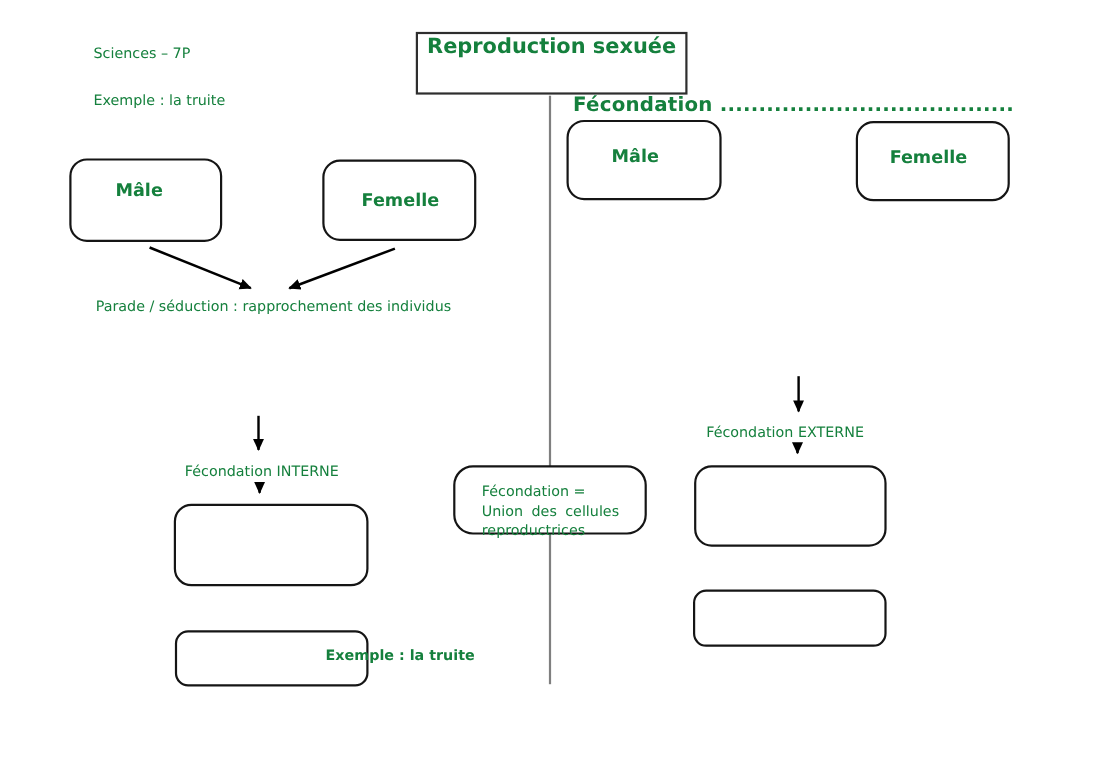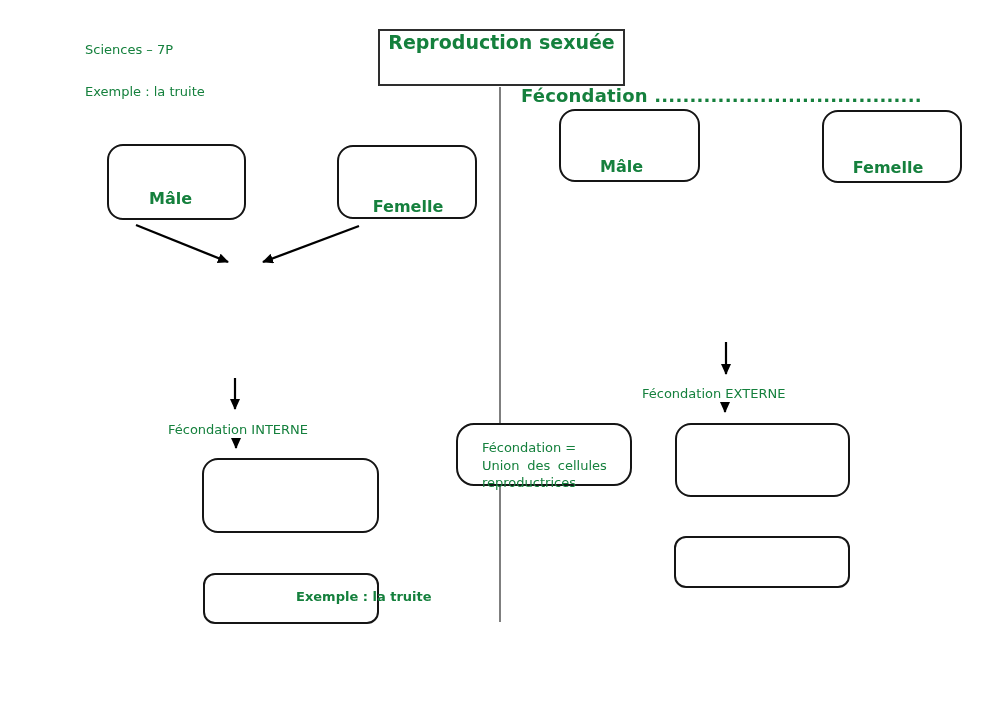--- a/index.html
+++ b/index.html
@@ -12,21 +12,21 @@
   .t13{font-size:13px;line-height:15px;white-space:nowrap;}
   .heading{font-size:18px;font-weight:bold;white-space:nowrap;letter-spacing:.2px;}
   .title-box{
     position:absolute;left:378px;top:29px;width:243px;height:53px;
     border:2px solid #2e2e2e;background:#fff;
     display:flex;align-items:flex-start;justify-content:center;
   }
   .title-box span{font-size:19px;font-weight:bold;white-space:nowrap;}
   .rbox{
     position:absolute;background:#fff;border:2.5px solid #151515;border-radius:16px;
-    box-sizing:border-box;display:flex;align-items:flex-end;justify-content:center;margin-left:44px;
+    box-sizing:border-box;display:flex;align-items:center;justify-content:center;
   }
   .boxlabel{font-weight:bold;font-size:16px;white-space:nowrap;}
   .box-male-left{left:63px;top:144px;width:139px;height:76px;}
   .box-male-left .boxlabel{transform:translate(-6px,-10px);}
   .box-female-left{left:293px;top:145px;width:140px;height:74px;}
   .box-female-left .boxlabel{transform:translate(1px,-1px);}
   .box-male-right{left:515px;top:109px;width:141px;height:73px;}
   .box-male-right .boxlabel{transform:translate(-8px,-4px);}
   .box-female-right{left:778px;top:110px;width:140px;height:73px;}
   .box-female-right .boxlabel{transform:translate(-4px,-4px);}
@@ -88,20 +88,21 @@
 
 
   <div class="rbox box-male-left">
     <span class="boxlabel">Mâle</span>
   </div>
 
   <div class="rbox box-female-left">
     <span class="boxlabel">Femelle</span>
   </div>
 
+  <div class="abs t13 parade-text">Parade / séduction : rapprochement des individus</div>
 
   <div class="abs t13 interne-label">Fécondation INTERNE</div>
 
   <div class="rbox box-answer-interne"></div>
 
   <div class="rbox box-answer-truite"></div>
 
   <div class="abs t13 overtext example-truite">Exemple : la truite</div>
 
   <div class="rbox box-def">

